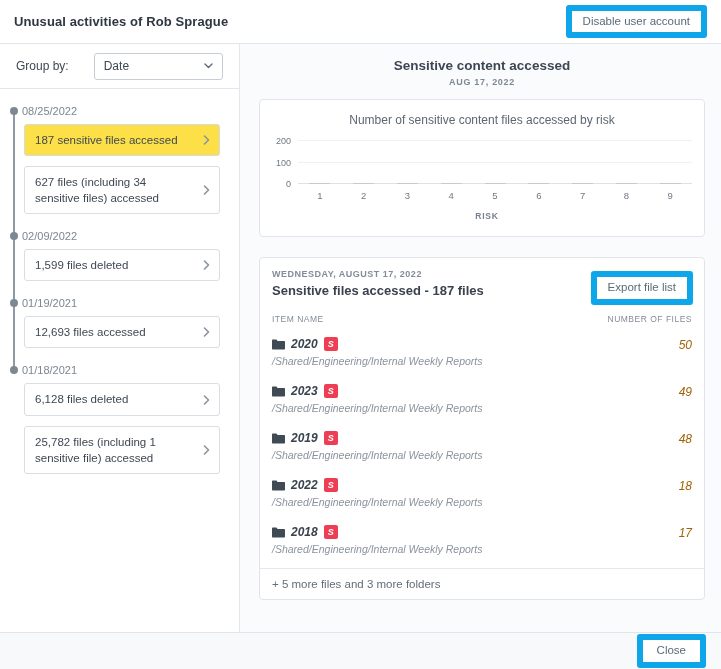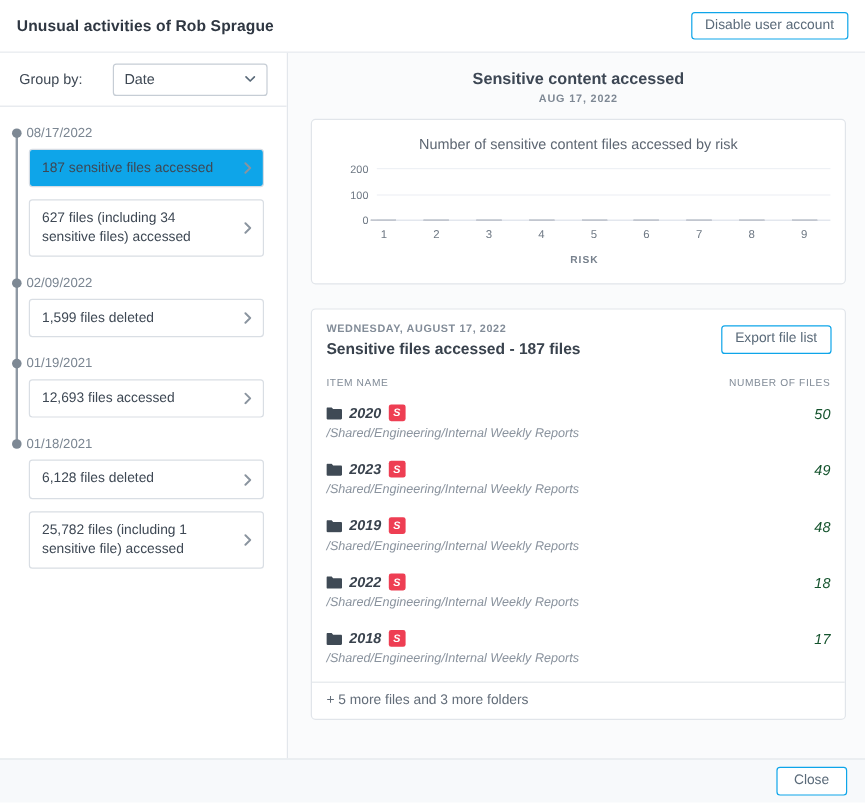--- a/index.html
+++ b/index.html
@@ -13,21 +13,21 @@
   .window { width:721px; height:669px; display:flex; flex-direction:column; background:#fff; overflow:hidden; }
 
   
   .titlebar {
     height:44px; flex:0 0 44px; display:flex; align-items:center; justify-content:space-between;
     padding:0 14px; border-bottom:1px solid #e3e7ec; background:#fff;gap:32px;
   }
   .titlebar h1 { font-size:13px; font-weight:700; color:#2f3742; letter-spacing:.1px; }
   .btn {
     display:inline-flex; align-items:center; justify-content:center;
-    background:#fff; border:1px solid #0ea5e9; border-radius:3px;
+    background:#fff; border:6px solid #0ea5e9; border-radius:3px;
     color:#5a6a79; font-size:11.5px; font-family:inherit;
     padding:4px 11px; cursor:pointer; line-height:1.2; white-space:nowrap;
   }
 
   
   .body { flex:1 1 auto; display:flex; min-height:0; }
 
   
   .sidebar { width:240px; flex:0 0 240px; border-right:1px solid #e3e7ec; background:#fff; overflow:hidden; }
   .groupby {
@@ -53,36 +53,36 @@
     position:absolute; left:10px; top:50%; transform:translateY(-50%);
     width:8px; height:8px; border-radius:50%; background:#7d8894; z-index:1;
   }
   .tl-date { font-size:11px; color:#7b8692; }
   .tl-item {
     position:relative; margin:0 19px 10px 24px; background:#fff;
     border:1px solid #d9dee4; border-radius:3px;
     padding:7px 26px 7px 10px; font-size:11.5px; line-height:1.4; color:#3e4854;
     cursor:pointer; min-height:30px; display:flex; align-items:center;
   }
-  .tl-item.selected { background:#0ea5e9; border-color:#d5dce4; }
+  .tl-item.selected { background:#fde047; border-color:#d5dce4; }
   .tl-item .chev { position:absolute; right:9px; top:50%; transform:translateY(-50%); display:flex; }
 
   
   .main { flex:1 1 auto; background:#fafbfc; padding:0 16px 0 19px; overflow:hidden; }
   .main-titleblock { text-align:center; margin-top:14px; }
   .main-title { font-size:13.5px; font-weight:700; color:#3d4754; }
   .main-subtitle { font-size:9px; font-weight:700; color:#7e8894; letter-spacing:.7px; margin-top:4px; }
 
   .card { background:#fff; border:1px solid #e1e5ea; border-radius:4px; }
 
   
   .chart-card { margin-top:12px; height:138px; position:relative; }
   .chart-title { text-align:center; margin-top:13px; font-size:12px; color:#5d6672; }
   .plot { position:absolute; left:38px; right:12px; top:41px; bottom:52px; }
-  .gridline { position:absolute; left:16px; right:0; height:1px; background:#eef1f5; }
+  .gridline { position:absolute; left:0; right:0; height:1px; background:#eef1f5; }
   .gridline.zero { background:#dde2ea; }
   .ylabel { position:absolute; right:calc(100% + 7px); transform:translateY(50%); font-size:9px; color:#6e7884; }
   .bars { position:absolute; left:0; right:0; top:0; bottom:0; display:flex; align-items:flex-end; }
   .slot { flex:1; display:flex; justify-content:center; }
   .bar { width:21px; background:#a6acb8; border:1px solid #c6cad3; border-bottom:none; }
   .xticks { position:absolute; left:0; right:0; top:calc(100% + 6px); display:flex; }
   .xtick { flex:1; text-align:center; font-size:9.5px; color:#6e7884; }
   .xlabel {
     position:absolute; left:0; right:16px; top:calc(100% + 27px);
     text-align:center; font-size:8.5px; font-weight:700; color:#77818d; letter-spacing:.8px;
@@ -97,21 +97,21 @@
   .cols { display:flex; justify-content:space-between; padding:14px 12px 5px 12px; }
   .col-h { font-size:8.5px; font-weight:400; color:#828c98; letter-spacing:.5px; }
   .rows { padding:0 12px;font-style:italic; }
   .frow { position:relative; padding:8px 0 9px 0; cursor:pointer; }
   .frow-name { display:flex; align-items:center; gap:6px; font-size:12px; font-weight:600; color:#39424d; }
   .s-badge {
     width:14px; height:14px; background:#ee3e53; border-radius:2px; color:#fff;
     font-size:9px; font-weight:700; display:flex; align-items:center; justify-content:center;
   }
   .frow-path { font-size:10.5px; color:#8a939e; margin-top:4px; }
-  .frow-count { position:absolute; right:0; top:9px; font-size:12px; color:#14532d; }
+  .frow-count { position:absolute; right:0; top:9px; font-size:12px; color:#a16207; }
   .more-row { border-top:1px solid #e4e8ec; padding:9px 12px; font-size:11.5px; color:#636d79; cursor:pointer; margin-top:4px; }
 
   
   .footer {
     flex:0 0 37px; height:37px; background:#f7f9fb; border-top:1px solid #e2e6ea;
     display:flex; align-items:center; justify-content:flex-end; padding:0 15px;
   }
   .footer .btn { padding:4px 14px; }
 </style>
 </head>
@@ -137,21 +137,21 @@
               </svg>
           </span>
         </div>
       </div>
 
       <div class="timeline">
 
         <div class="tl-group">
           <div class="tl-date-row">
             <span class="tl-dot"></span>
-            <span class="tl-date">08/17/2022</span>
+            <span class="tl-date">08/25/2022</span>
           </div>
           <div class="tl-item selected">
             <span>187 sensitive files accessed</span>
             <span class="chev">
                 <svg width="7" height="10" viewBox="0 0 7 10">
                   <path d="M1.5 1l4 4-4 4" fill="none" stroke="#8a949f" stroke-width="1.6" stroke-linecap="round" stroke-linejoin="round"></path>
                 </svg>
               </span>
           </div>
           <div class="tl-item">

